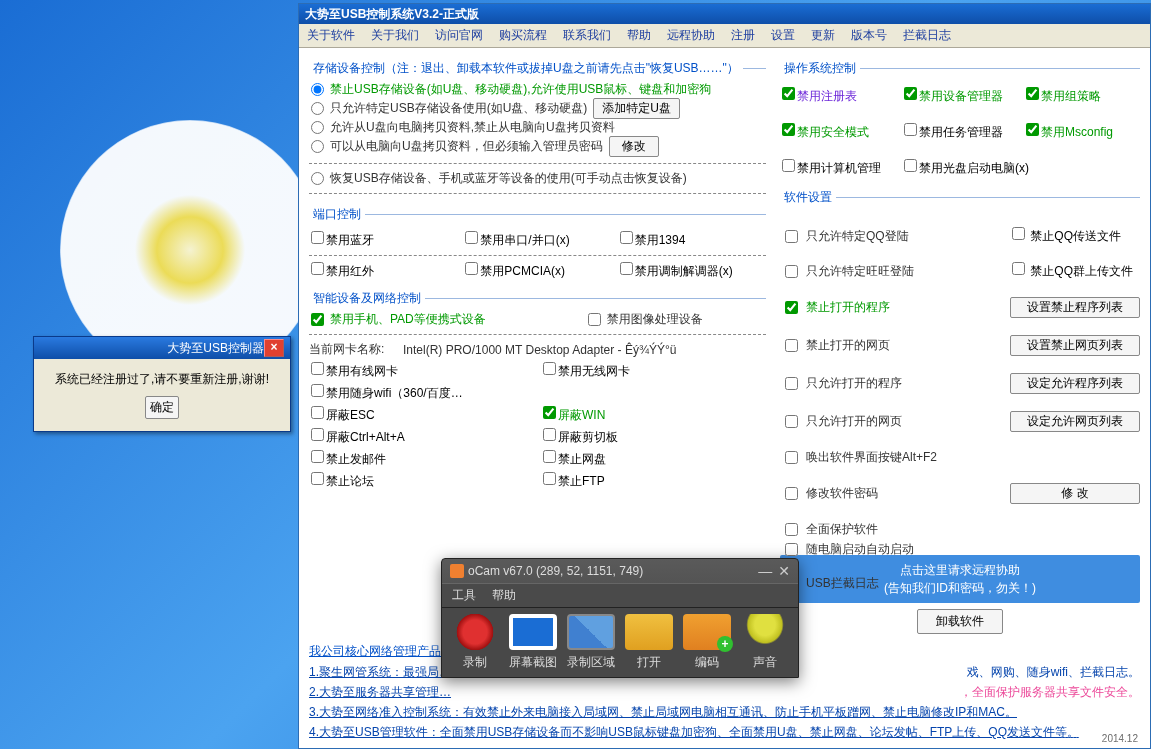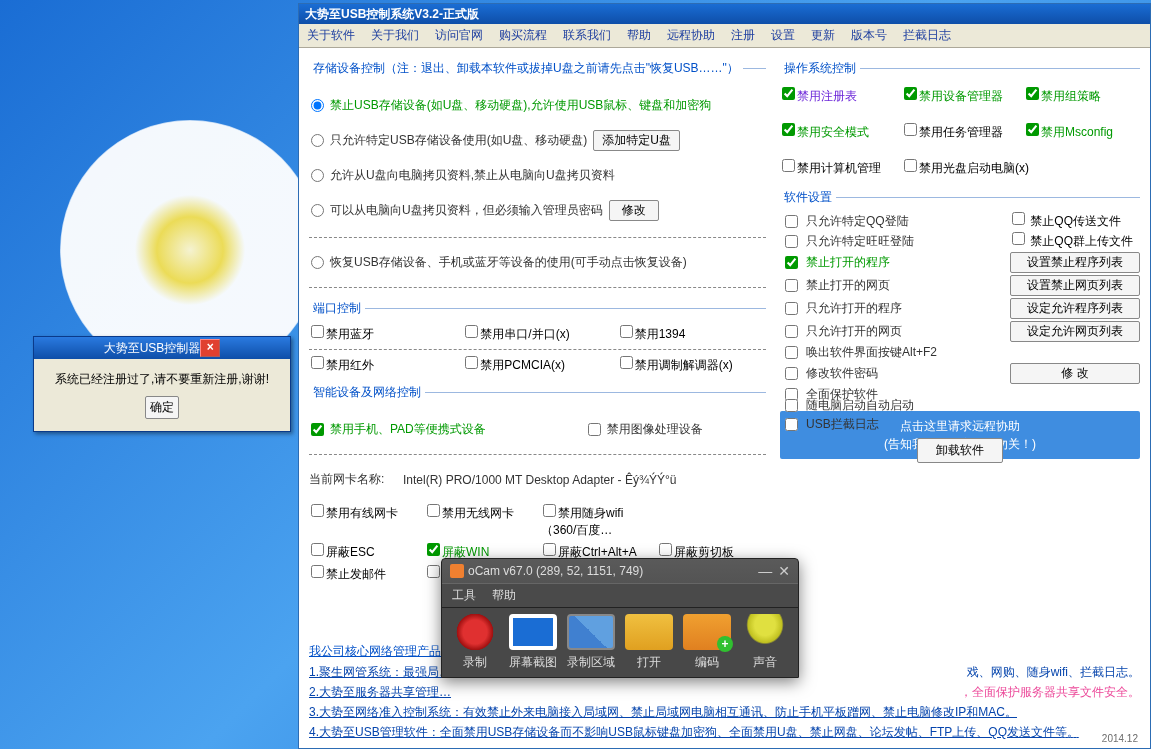--- a/index.html
+++ b/index.html
@@ -7,41 +7,41 @@
 .desktop-flower{position:absolute;left:60px;top:120px;width:260px;height:260px;border-radius:50%;background:radial-gradient(circle at 50% 50%,#fff8d0 0%,#f5e050 18%,#fff 30%,#fff 70%,transparent 72%);opacity:.95}
 .main-window{position:absolute;left:298px;top:3px;width:853px;height:746px;background:#fff;border:1px solid #2c6cb4}
 .titlebar{height:20px;background:linear-gradient(#1a6dd4,#0e4ea8);color:#fff;font-weight:bold;padding:2px 6px;font-size:12px}
 .menubar{background:#ece9d8;border-bottom:1px solid #aca899;padding:2px 4px;display:flex;gap:8px;color:#2040a0}
 .menubar span{padding:1px 4px;cursor:default}
 .body-area{padding:8px 10px;display:flex;gap:14px;height:calc(100% - 110px)}
 .col-left{flex:1}
 .col-right{width:360px}
 fieldset.section{border:none;border-top:1px solid #9cb8e0;margin:4px 0 2px;padding:4px 0 2px;position:relative}
 legend.section-title{color:#0050c8;padding:0 4px;font-size:12px}
-.row{display:flex;align-items:center;gap:6px;margin:16px 0;color:#333}
+.row{display:flex;align-items:center;gap:6px;margin:0 0;color:#333}
 .row label{display:flex;align-items:center;gap:4px}
 input[type=radio],input[type=checkbox]{margin:0 2px}
 .sep{border-top:1px dashed #888;margin:6px 0}
 .btn{background:#f5f5f5;border:1px solid #888;padding:1px 12px;border-radius:2px;font-size:12px;cursor:default}
 .btn-wide{padding:1px 8px}
 .grid3{display:grid;grid-template-columns:1fr 1fr 1fr;gap:4px 6px;margin:4px 0}
-.grid4{display:grid;grid-template-columns:1fr 1fr 1fr 1fr;gap:4px 7px;margin:4px 0}
+.grid4{display:grid;grid-template-columns:1fr 1fr;gap:4px 7px;margin:4px 0}
 .rightgrid{display:grid;grid-template-columns:1fr 1fr 1fr;gap:18px 6px;margin:6px 0}
-.softset{display:grid;grid-template-columns:22px 1fr 130px;gap:10px 4px;align-items:center;margin:2px 0}
+.softset{display:grid;grid-template-columns:22px 1fr 130px;gap:10px 4px;align-items:center;margin:17px 0}
 .softset input[type=checkbox]{justify-self:center}
 .softset .lab{color:#333}
 .remote-box{background:#3f8de0;color:#fff;padding:6px 10px;text-align:center;border-radius:2px;margin-top:8px;line-height:1.5}
 .uninstall{text-align:center;margin:5px 0}
 .links{position:absolute;left:10px;bottom:4px;right:10px;color:#0050c8}
 .links .hdr{margin:6px 0 4px}
 .links .lnk{color:#0645ad;text-decoration:underline;margin:3px 0;display:block;white-space:nowrap;overflow:hidden;text-overflow:ellipsis}
 .watermark{position:absolute;right:6px;bottom:4px;color:rgba(255,255,255,.3);font-size:16px;letter-spacing:1px}
 .watermark small{display:block;font-size:10px;text-align:right}
 .dialog{position:absolute;left:33px;top:336px;width:258px;background:#ece9d8;border:1px solid #0a3a8a;box-shadow:2px 2px 4px rgba(0,0,0,.4)}
-.dialog .dtitle{height:22px;background:linear-gradient(#2a7ae0,#0e4ea8);color:#fff;padding:2px 6px;display:flex;justify-content:center;align-items:center}
+.dialog .dtitle{height:22px;background:linear-gradient(#2a7ae0,#0e4ea8);color:#fff;padding:2px 6px;display:flex;justify-content:flex-end;align-items:center}
 .dialog .close{background:#e04030;color:#fff;width:20px;height:18px;text-align:center;border:1px outset #f88;font-weight:bold;line-height:14px}
 .dialog .dbody{padding:12px;text-align:center}
 .dialog .dbtn{margin-top:8px}
 .ocam{position:absolute;left:441px;top:558px;width:358px;background:linear-gradient(#5a5a5a,#3a3a3a);border:1px solid #222;border-radius:4px 4px 0 0;box-shadow:0 4px 16px rgba(0,0,0,.5)}
 .ocam .otitle{height:24px;color:#ddd;padding:3px 8px;display:flex;justify-content:space-between;align-items:center;font-size:12px}
 .ocam .obtns span{color:#ccc;margin-left:6px;font-size:14px;cursor:default}
 .ocam .omenu{background:#4a4a4a;color:#ddd;padding:3px 10px;display:flex;gap:16px;border-top:1px solid #666;border-bottom:1px solid #222}
 .ocam .otool{display:flex;padding:4px;background:#484848}
 .ocam .obtn{width:64px;text-align:center;color:#ddd;padding:2px;border-radius:2px}
 .ocam .obtn .oicon{width:48px;height:36px;margin:0 auto 4px;border-radius:4px}

